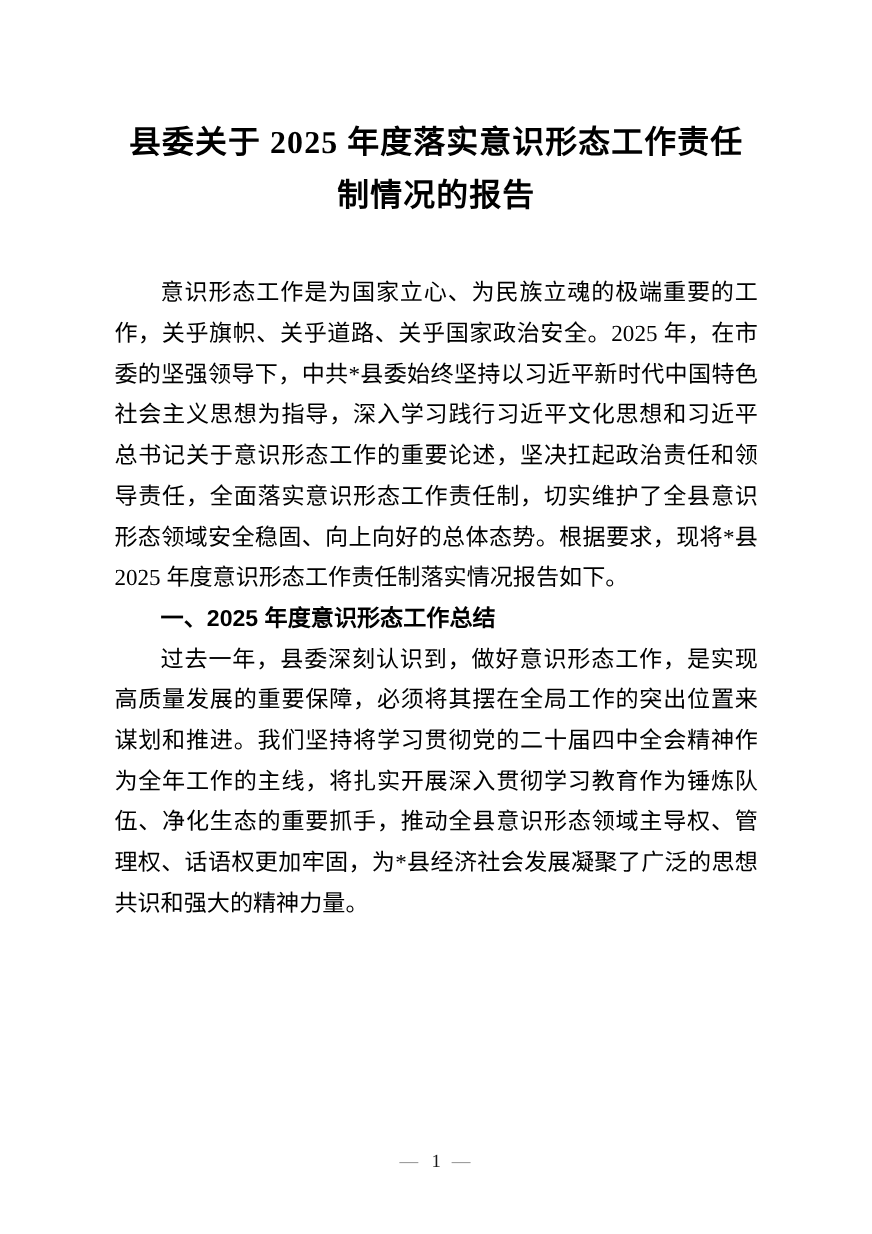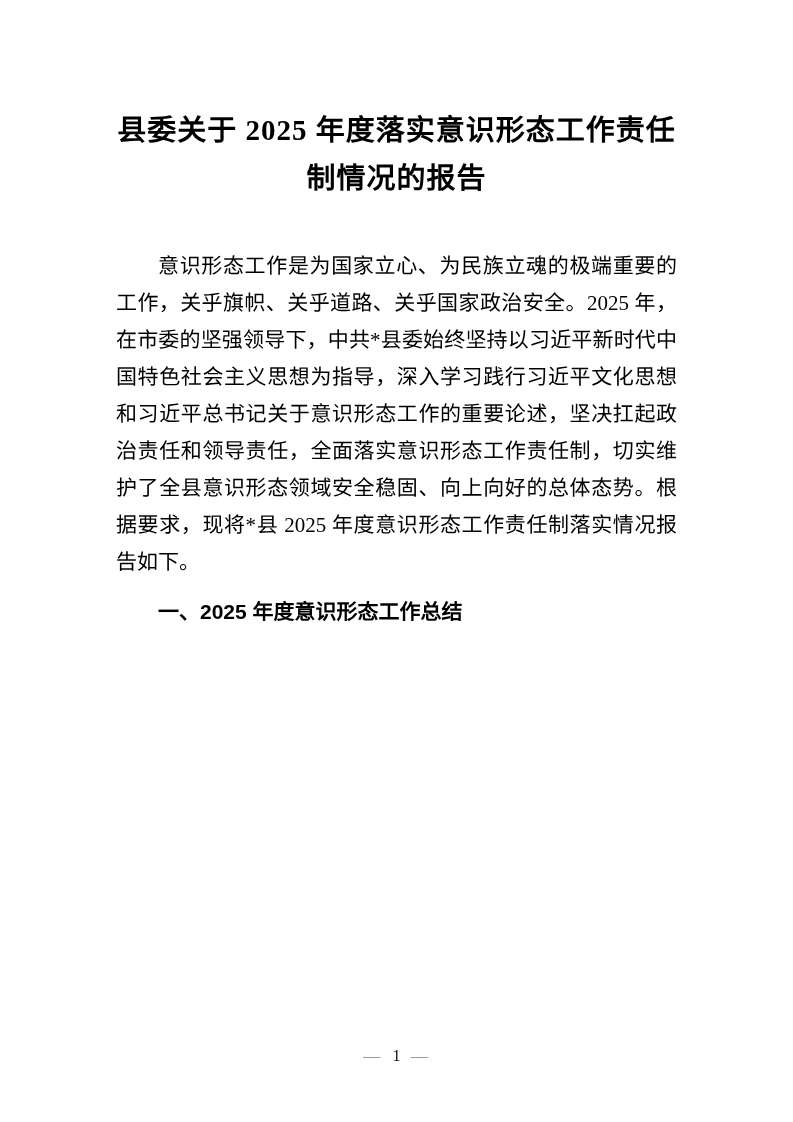--- a/index.html
+++ b/index.html
@@ -28,25 +28,25 @@
     letter-spacing: 1px;
     font-family: "Liberation Serif", serif;
   }
   .body-text {
     font-size: 21px;
     line-height: 37px;
     text-align: justify;
     text-justify: inter-character;
   }
   .para {
-    margin: 12px;
+    margin: 0;
     text-indent: 2em;
   }
   .section-heading {
-    margin: 12px;
+    margin: 0;
     text-indent: 2em;
     font-weight: bold;
     font-family: "Liberation Sans", sans-serif;
     font-size: 21px;
     line-height: 37px;
   }
   .run-in-heading {
     font-weight: bold;
   }
   .page-footer {
@@ -74,20 +74,21 @@
 <div class="page">
 
   <h1 class="doc-title">县委关于 2025 年度落实意识形态工作责任制情况的报告</h1>
 
   <div class="body-text">
 
     <p class="para">意识形态工作是为国家立心、为民族立魂的极端重要的工作，关乎旗帜、关乎道路、关乎国家政治安全。2025 年，在市委的坚强领导下，中共*县委始终坚持以习近平新时代中国特色社会主义思想为指导，深入学习践行习近平文化思想和习近平总书记关于意识形态工作的重要论述，坚决扛起政治责任和领导责任，全面落实意识形态工作责任制，切实维护了全县意识形态领域安全稳固、向上向好的总体态势。根据要求，现将*县 2025 年度意识形态工作责任制落实情况报告如下。</p>
 
     <h2 class="section-heading">一、2025 年度意识形态工作总结</h2>
 
+    <p class="para">过去一年，县委深刻认识到，做好意识形态工作，是实现高质量发展的重要保障，必须将其摆在全局工作的突出位置来谋划和推进。我们坚持将学习贯彻党的二十届四中全会精神作为全年工作的主线，将扎实开展深入贯彻学习教育作为锤炼队伍、净化生态的重要抓手，推动全县意识形态领域主导权、管理权、话语权更加牢固，为*县经济社会发展凝聚了广泛的思想共识和强大的精神力量。</p>
 
 
   </div>
 
   <div class="page-footer">
     <span class="dash">—</span><span class="num">1</span><span class="dash">—</span>
   </div>
 
 </div>
 

